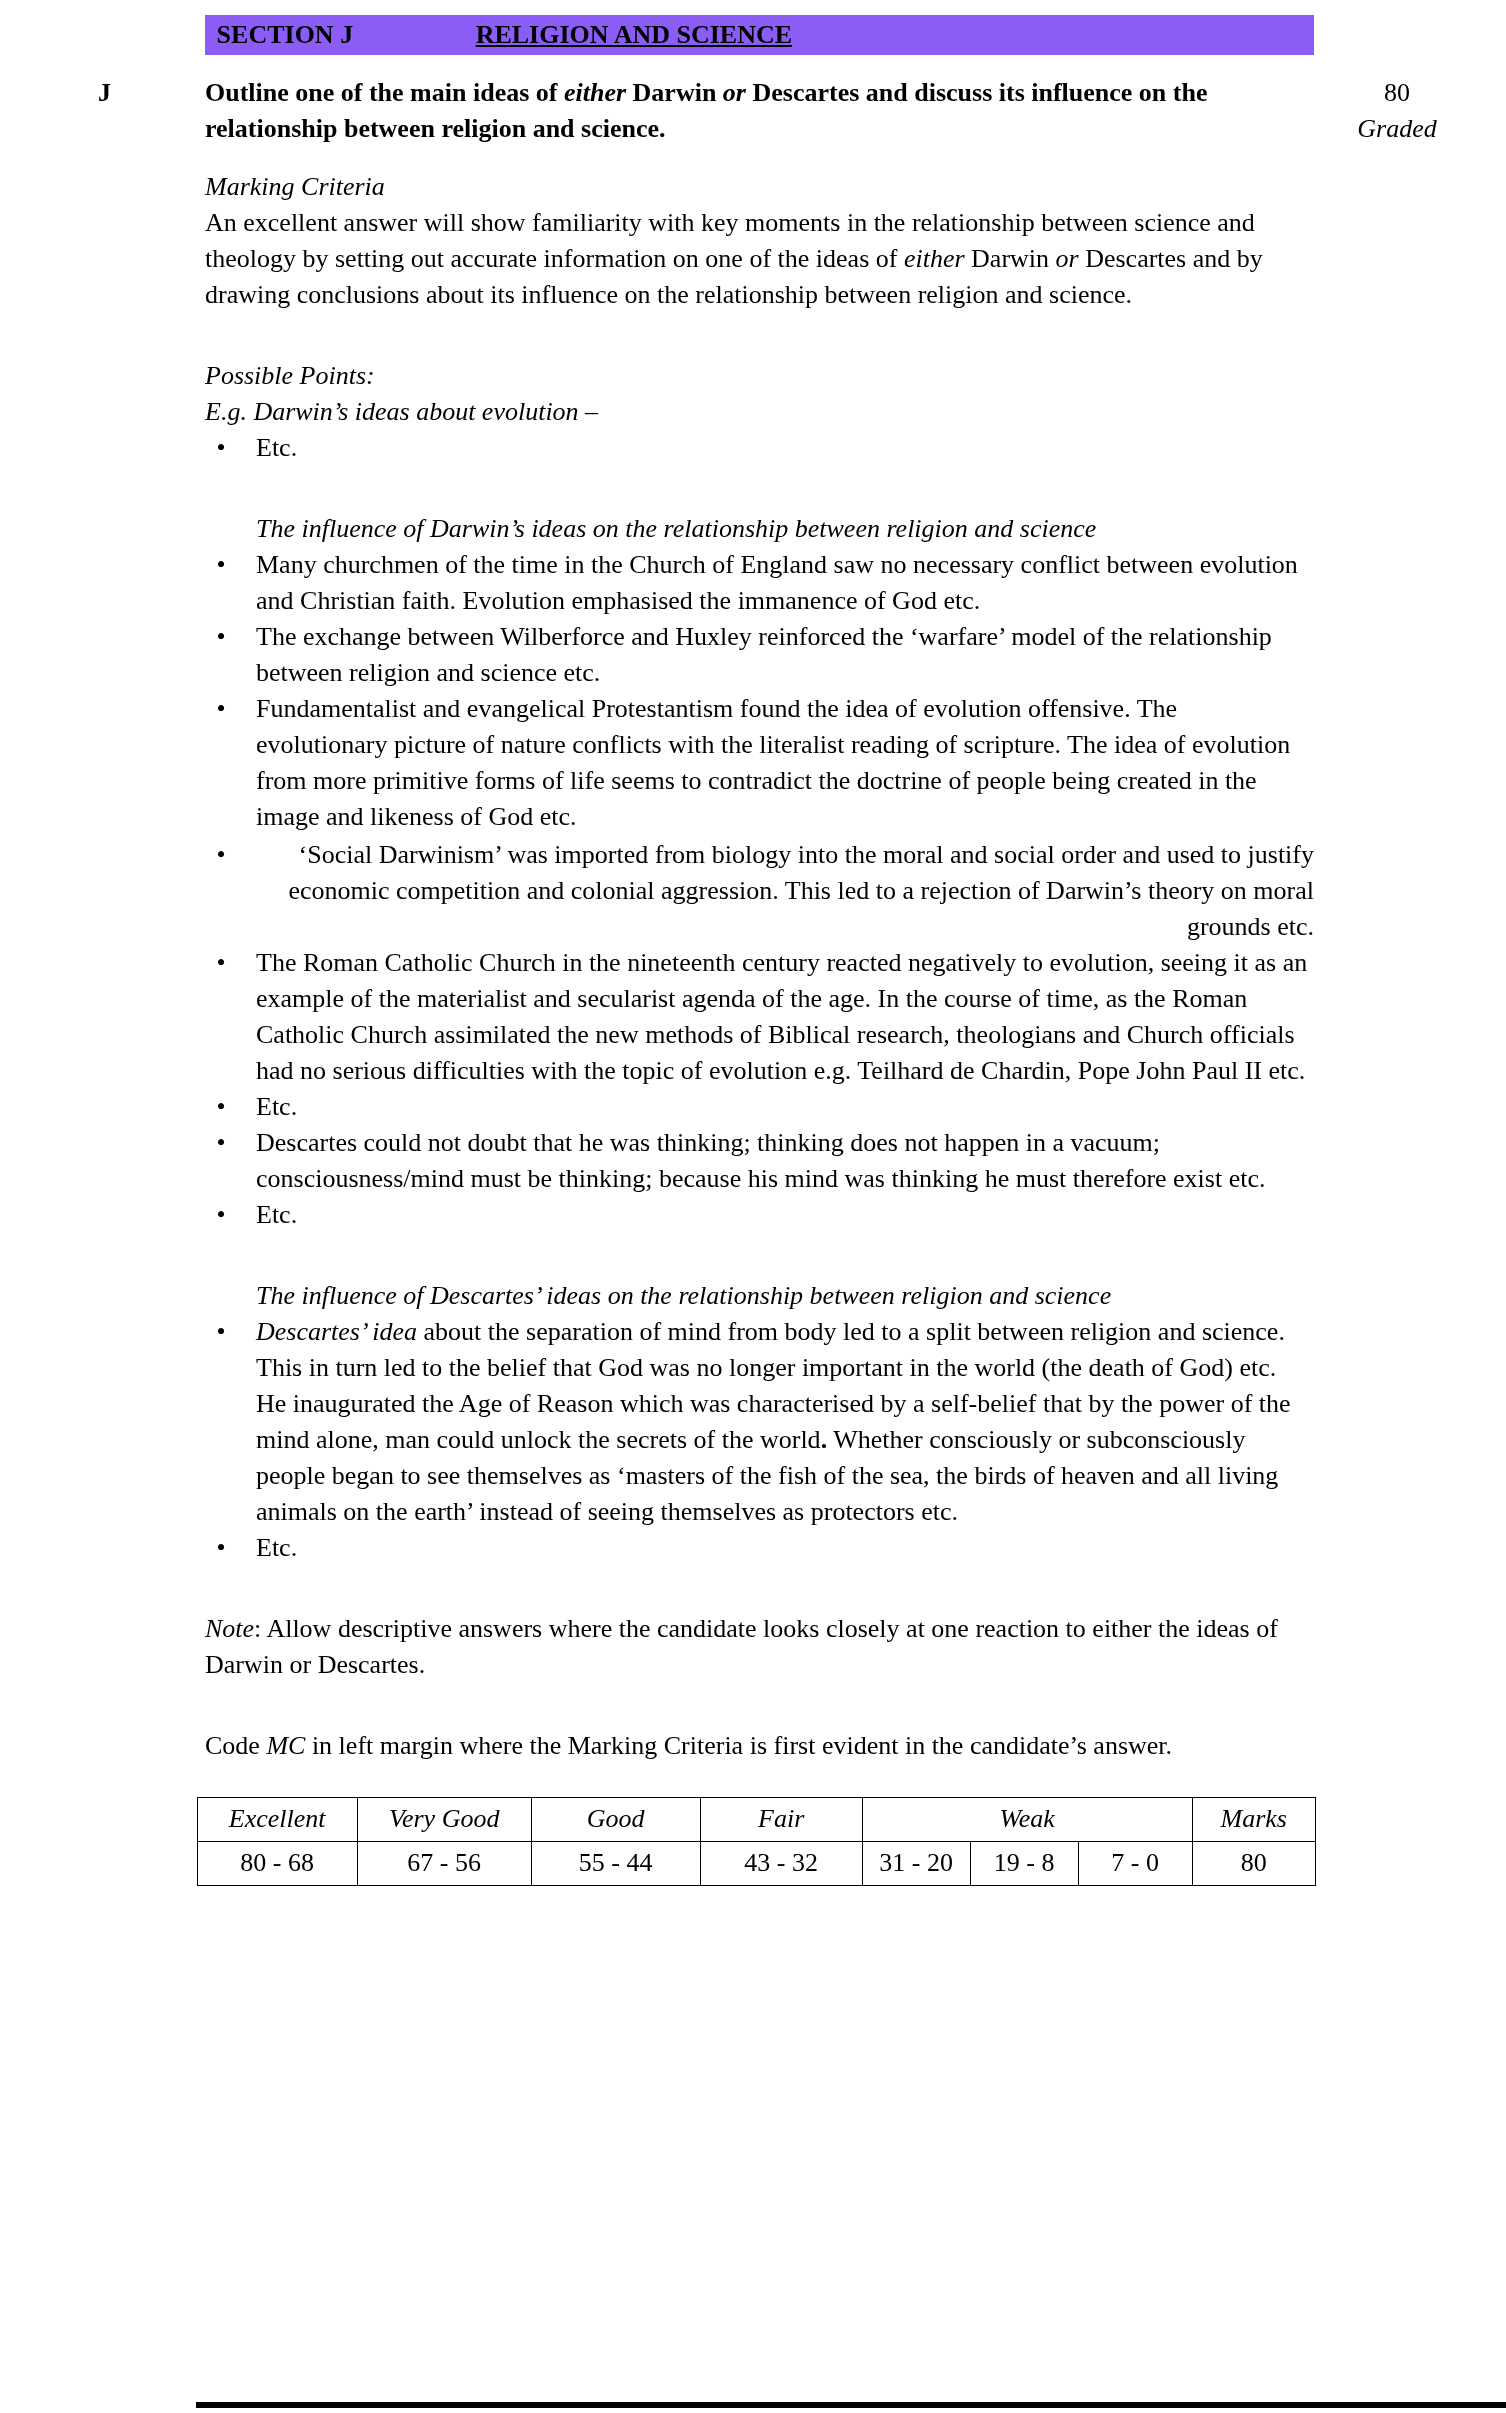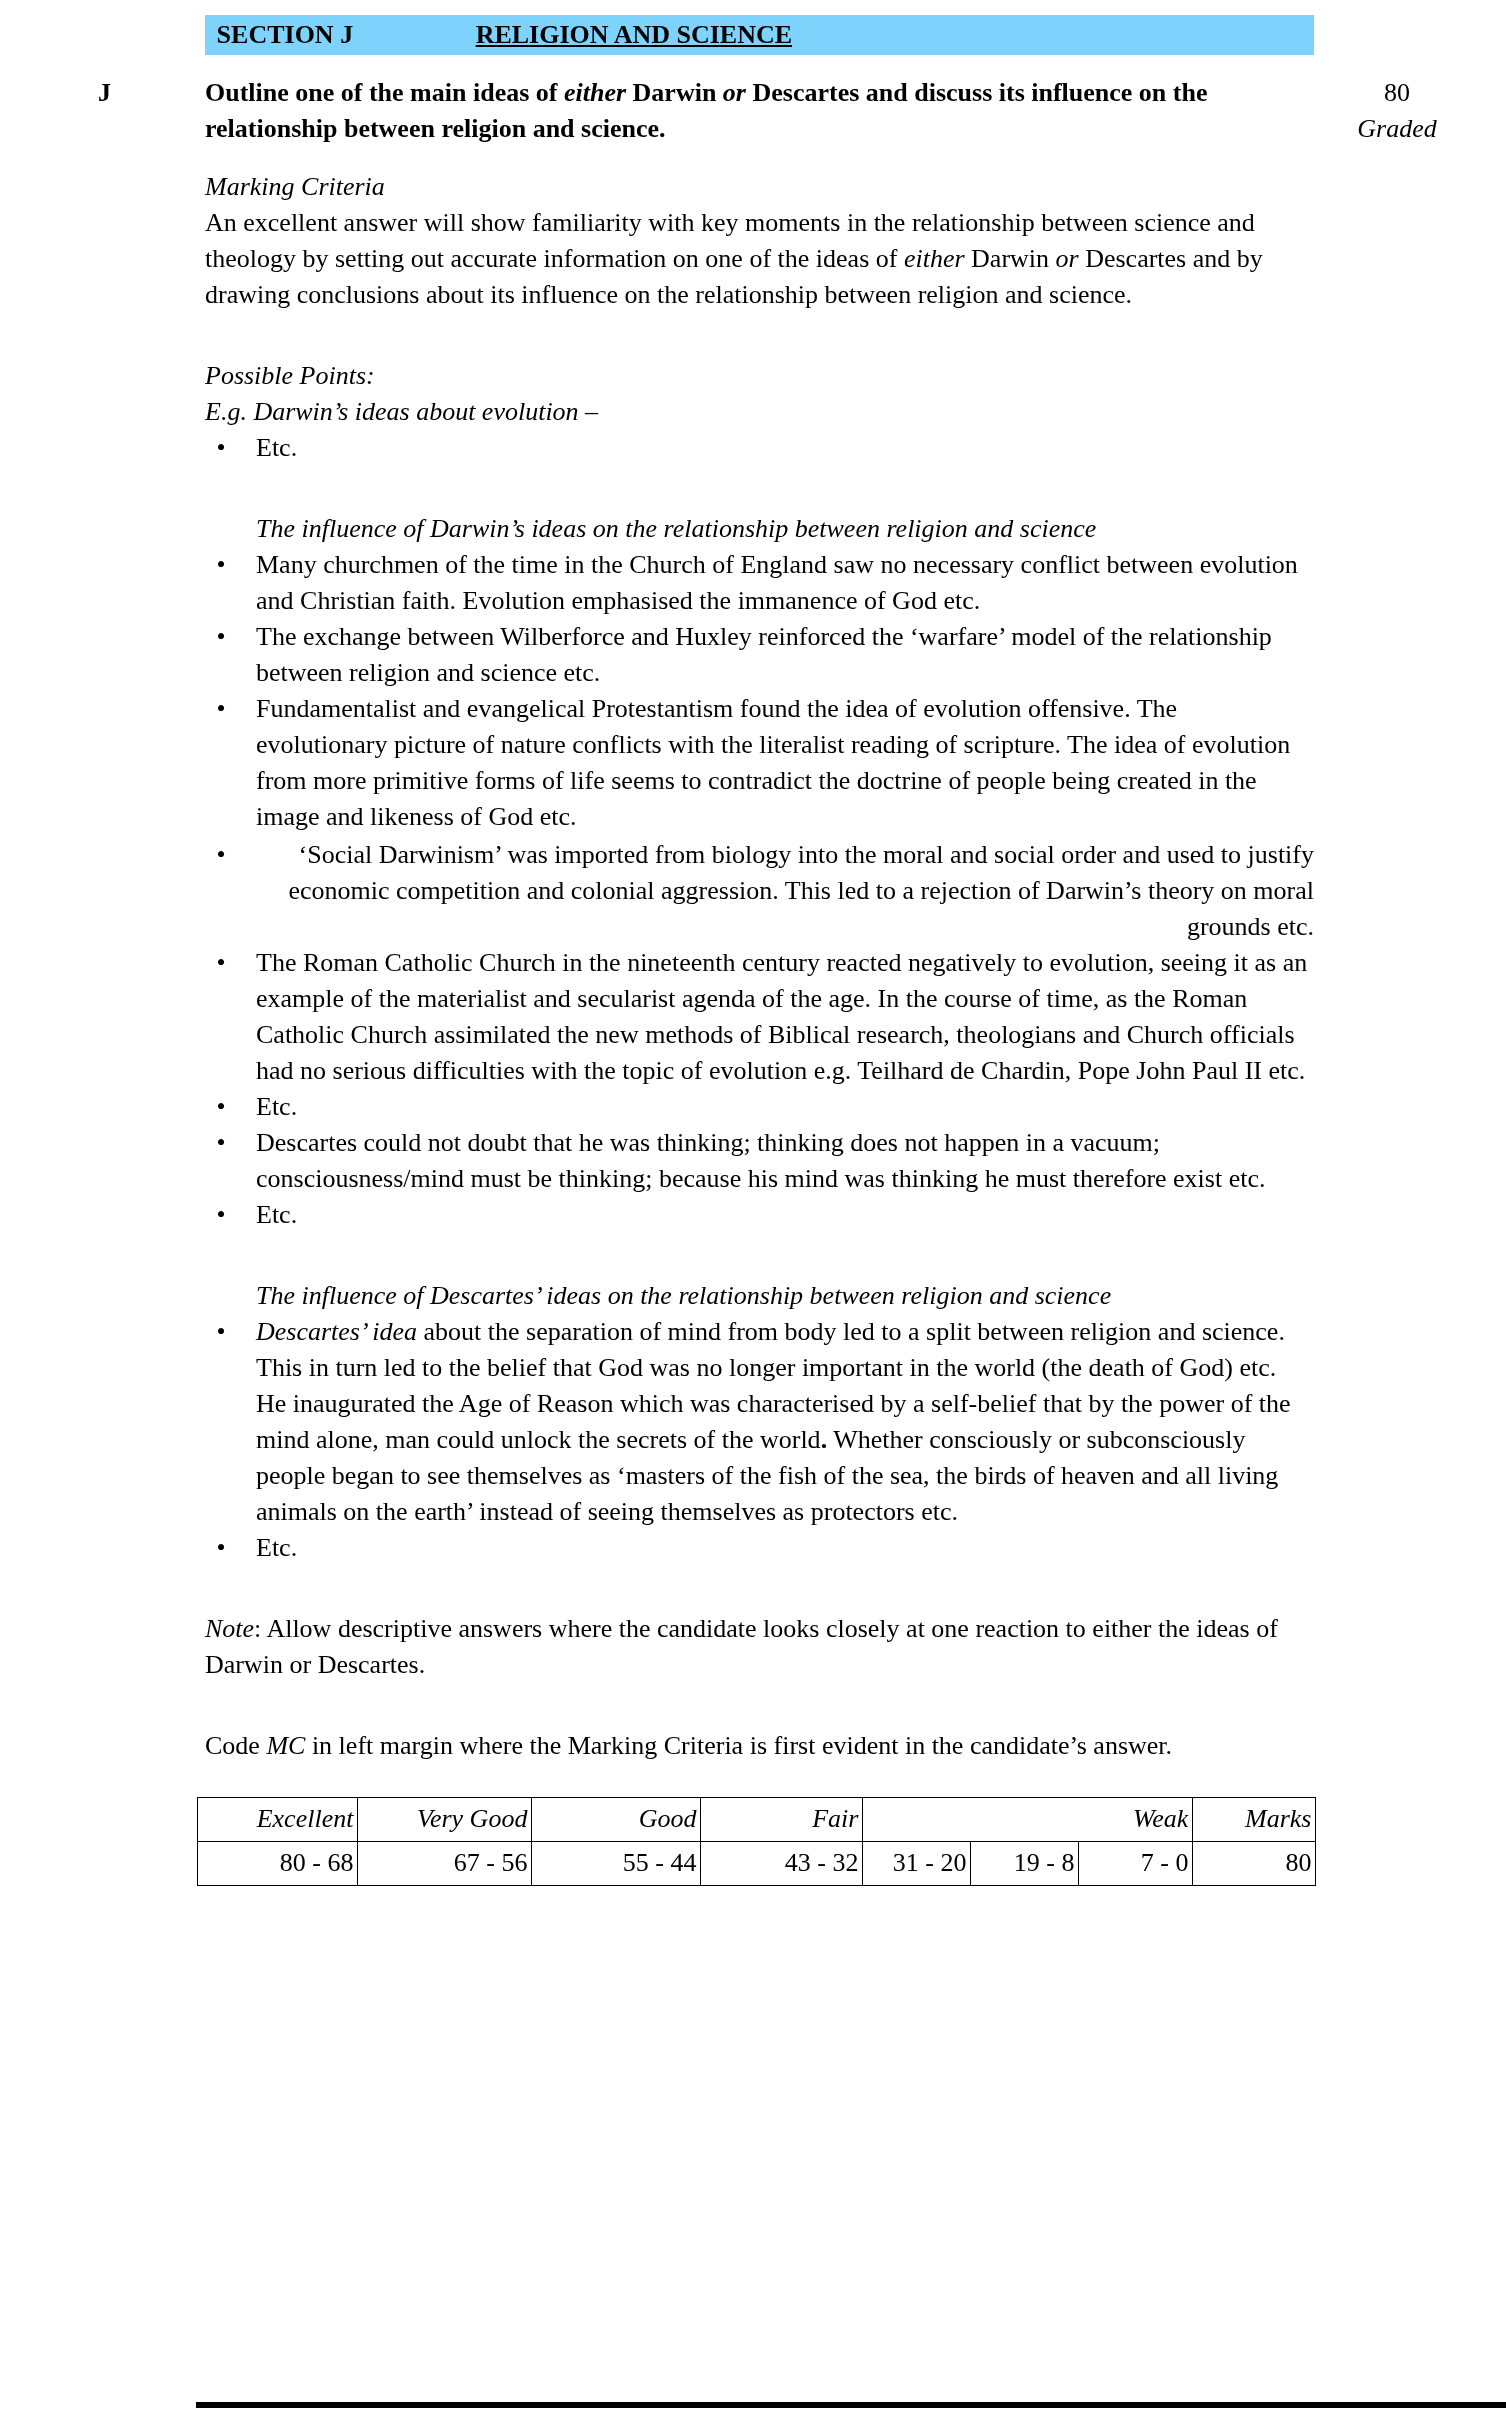--- a/index.html
+++ b/index.html
@@ -10,21 +10,21 @@
     background:#ffffff;
     color:#000000;
     font-family:"Liberation Serif","DejaVu Serif",serif;
     font-size:26px;
     line-height:36px;
     overflow:hidden;
   }
   .content { position:absolute; left:205px; top:15px; width:1109px; }
 
   .section-bar {
-    background:#7dd3fc;
+    background:#8b5cf6;
     height:40px;
     line-height:40px;
     font-weight:bold;
     padding-left:11.6px;
     box-sizing:border-box;
     width:100%;
   }
   .sec-title { margin-left:116px; text-decoration:underline; }
 
   p { margin:0; }
@@ -55,21 +55,21 @@
 
   .grade-table {
     border-collapse:collapse;
     margin-top:33px;
     margin-left:-8.3px;
     width:1118px;
     table-layout:fixed;
   }
   .grade-table td {
     border:1.7px solid #000000;
-    text-align:right;
+    text-align:center;
     height:43px;
     padding:0 3.3px;
     overflow:hidden;
     margin-left:12px;
   }
   .grade-table td.hdr { font-style:italic; }
 
   .bottom-rule {
     position:absolute;
     left:196px; right:0; bottom:5px;

